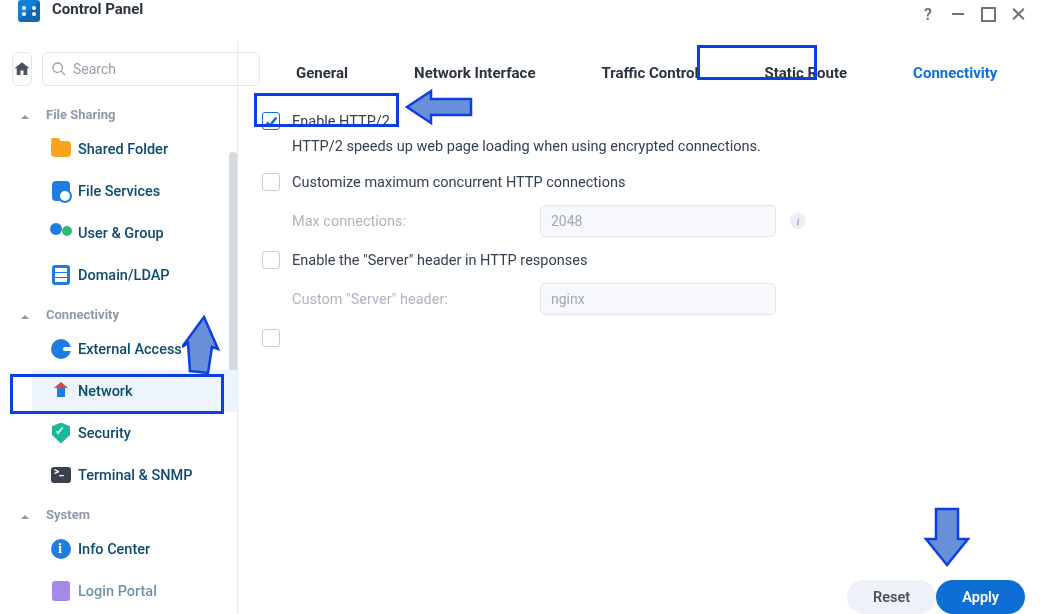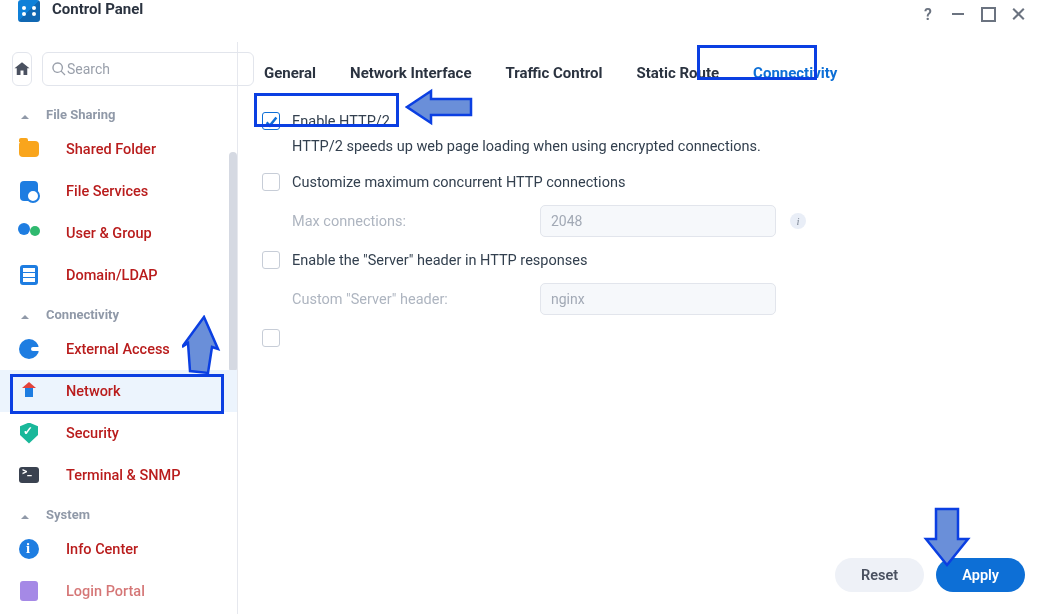--- a/index.html
+++ b/index.html
@@ -21,33 +21,33 @@
     .titlebar .winbtn.close::after { transform: rotate(-45deg); }
 
     
     .body { display: flex; height: calc(100% - 42px); }
 
     
     .sidebar { width: 238px; border-right: 1px solid #e6e8ee; display: flex; flex-direction: column; position: relative; }
     .search-row { display: flex; align-items: center; gap: 10px; padding: 10px 12px; }
     .home-btn { width: 34px; height: 34px; border: 1px solid #e2e5ec; border-radius: 6px; display: flex; align-items: center; justify-content: center; cursor: pointer; }
     .home-btn svg { width: 18px; height: 18px; fill: #4a5160; }
-    .search-box { flex: 1; height: 34px; border: 1px solid #e2e5ec; border-radius: 6px; display: flex; align-items: center; padding: 10px 8px; }
+    .search-box { flex: 1; height: 34px; border: 1px solid #e2e5ec; border-radius: 6px; display: flex; align-items: center; padding: 10px 8px; gap: 6px; }
     .search-box svg { width: 16px; height: 16px; fill: #9aa0ab; }
     .search-box input { border: none; outline: none; flex: 1; font-size: 14px; color: #4a5160; background: transparent; }
     .search-box input::placeholder { color: #9aa0ab; }
 
     .side-scroll { overflow-y: auto; padding-bottom: 10px; position: relative; flex: 1; }
     .scrollbar-fake { position: absolute; right: 0; top: 56px; width: 8px; height: 220px; background: #d5d9e2; border-radius: 4px; }
 
     .section-header { display: flex; align-items: center; gap: 16px; padding: 11px 20px 6px; color: #9099a8; font-weight: 700; font-size: 13px; cursor: pointer; }
     .chev { width: 10px; height: 10px; display: inline-block; }
     .chev svg { width: 10px; height: 10px; fill: #9099a8; }
 
-    .nav-item { display: flex; align-items: center; gap: 26px; padding: 10px 18px; font-size: 14.5px; color: #b91c1c; cursor: pointer; font-weight: 550; position: relative; }
+    .nav-item { display: flex; align-items: center; gap: 6px; padding: 10px 18px; font-size: 14.5px; color: #0c4a6e; cursor: pointer; font-weight: 550; position: relative; margin-left: 32px; }
     .nav-item.selected { background: #ecf4fd; }
     .nav-item .icon { width: 22px; height: 22px; display: flex; align-items: center; justify-content: center; }
 
     
     .ico-folder  { background:#f9a51c; border-radius:4px; width:20px; height:16px; position:relative; }
     .ico-folder::before { content:""; position:absolute; top:-3px; left:0; width:9px; height:4px; background:#f9a51c; border-radius:2px 2px 0 0; }
     .ico-fileserv{ background:#1e7de1; border-radius:4px; width:18px; height:20px; position:relative; }
     .ico-fileserv::after{ content:""; position:absolute; right:-2px; bottom:-2px; width:10px; height:10px; background:#fff; border:2px solid #1e7de1; border-radius:50%; }
     .ico-user    { width:22px; height:20px; position:relative; }
     .ico-user::before{ content:""; position:absolute; left:0; top:0; width:12px; height:12px; background:#1e7de1; border-radius:50%; }
@@ -61,35 +61,35 @@
     .ico-security::after{ content:"✓"; position:absolute; left:3px; top:1px; color:#fff; font-size:12px; font-weight:900; }
     .ico-terminal{ background:#3a4250; width:20px; height:16px; border-radius:3px; position:relative; }
     .ico-terminal::after{ content:">_"; position:absolute; left:3px; top:-1px; color:#fff; font-size:10px; font-weight:700; }
     .ico-info    { background:#1e7de1; width:20px; height:20px; border-radius:50%; position:relative; }
     .ico-info::after{ content:"i"; position:absolute; left:7px; top:1px; color:#fff; font-weight:700; font-family: Georgia, serif; }
     .ico-login   { background:#6a3bd6; width:18px; height:20px; border-radius:3px; }
 
     
     .main { flex: 1; display: flex; flex-direction: column; position: relative; }
     .tabs { display: flex; gap: 30px; padding: 18px 24px 14px; font-size: 15px; font-weight: 700; color: #2b3340; }
-    .tab { cursor: pointer; padding: 4px 2px; }
+    .tab { cursor: pointer; padding: 4px 2px; margin-left: 32px; }
     .tab.active { color: #0d6fd6; }
 
     .content { padding: 4px 24px 0; flex: 1; overflow: auto; }
     .row { display: flex; align-items: center; padding: 8px 0; font-size: 14.5px; color: #33404f; }
     .checkbox { width: 18px; height: 18px; border: 1.5px solid #c7cdd7; border-radius: 3px; margin-right: 12px; display:flex; align-items:center; justify-content:center; cursor: pointer; flex-shrink: 0; }
     .checkbox.checked { border-color: #0d6fd6; }
     .checkbox.checked svg { width: 13px; height: 13px; fill: none; stroke: #0d6fd6; stroke-width: 3; }
     .helper { padding: 0 0 10px 30px; font-size: 14.5px; color: #33404f; }
     .fieldrow { display: flex; align-items: center; padding: 6px 0 6px 30px; }
     .fieldlabel { width: 248px; font-size: 14.5px; color: #aeb5c0; }
     .fieldrow input { width: 236px; height: 32px; border: 1px solid #e2e5ec; border-radius: 5px; background: #f6f8fb; padding: 0 10px; font-size: 14px; color: #a2a9b5; }
     .info-i { width: 16px; height: 16px; border-radius: 50%; background:#e9eef7; color:#7f8896; font-style: italic; font-family: Georgia, serif; font-size: 11px; display:flex; align-items:center; justify-content:center; margin-left: 14px; }
 
-    .footer { position: absolute; bottom: 22px; right: 18px; display: flex; gap: 12px; }
+    .footer { position: absolute; bottom: 0; right: 18px; display: flex; gap: 0; }
     .btn { height: 34px; padding: 0 26px; border-radius: 17px; font-size: 14.5px; font-weight: 600; border: none; cursor: pointer; }
     .btn-reset { background: #eef1f7; color: #4a5160; }
     .btn-apply { background: #0d6fd6; color: #fff; }
 
     
     .hl { position: absolute; border: 3px solid #0b3fe2; pointer-events: none; }
     .arrow { position: absolute; pointer-events: none; }
   </style>
 </head>
 <body>

